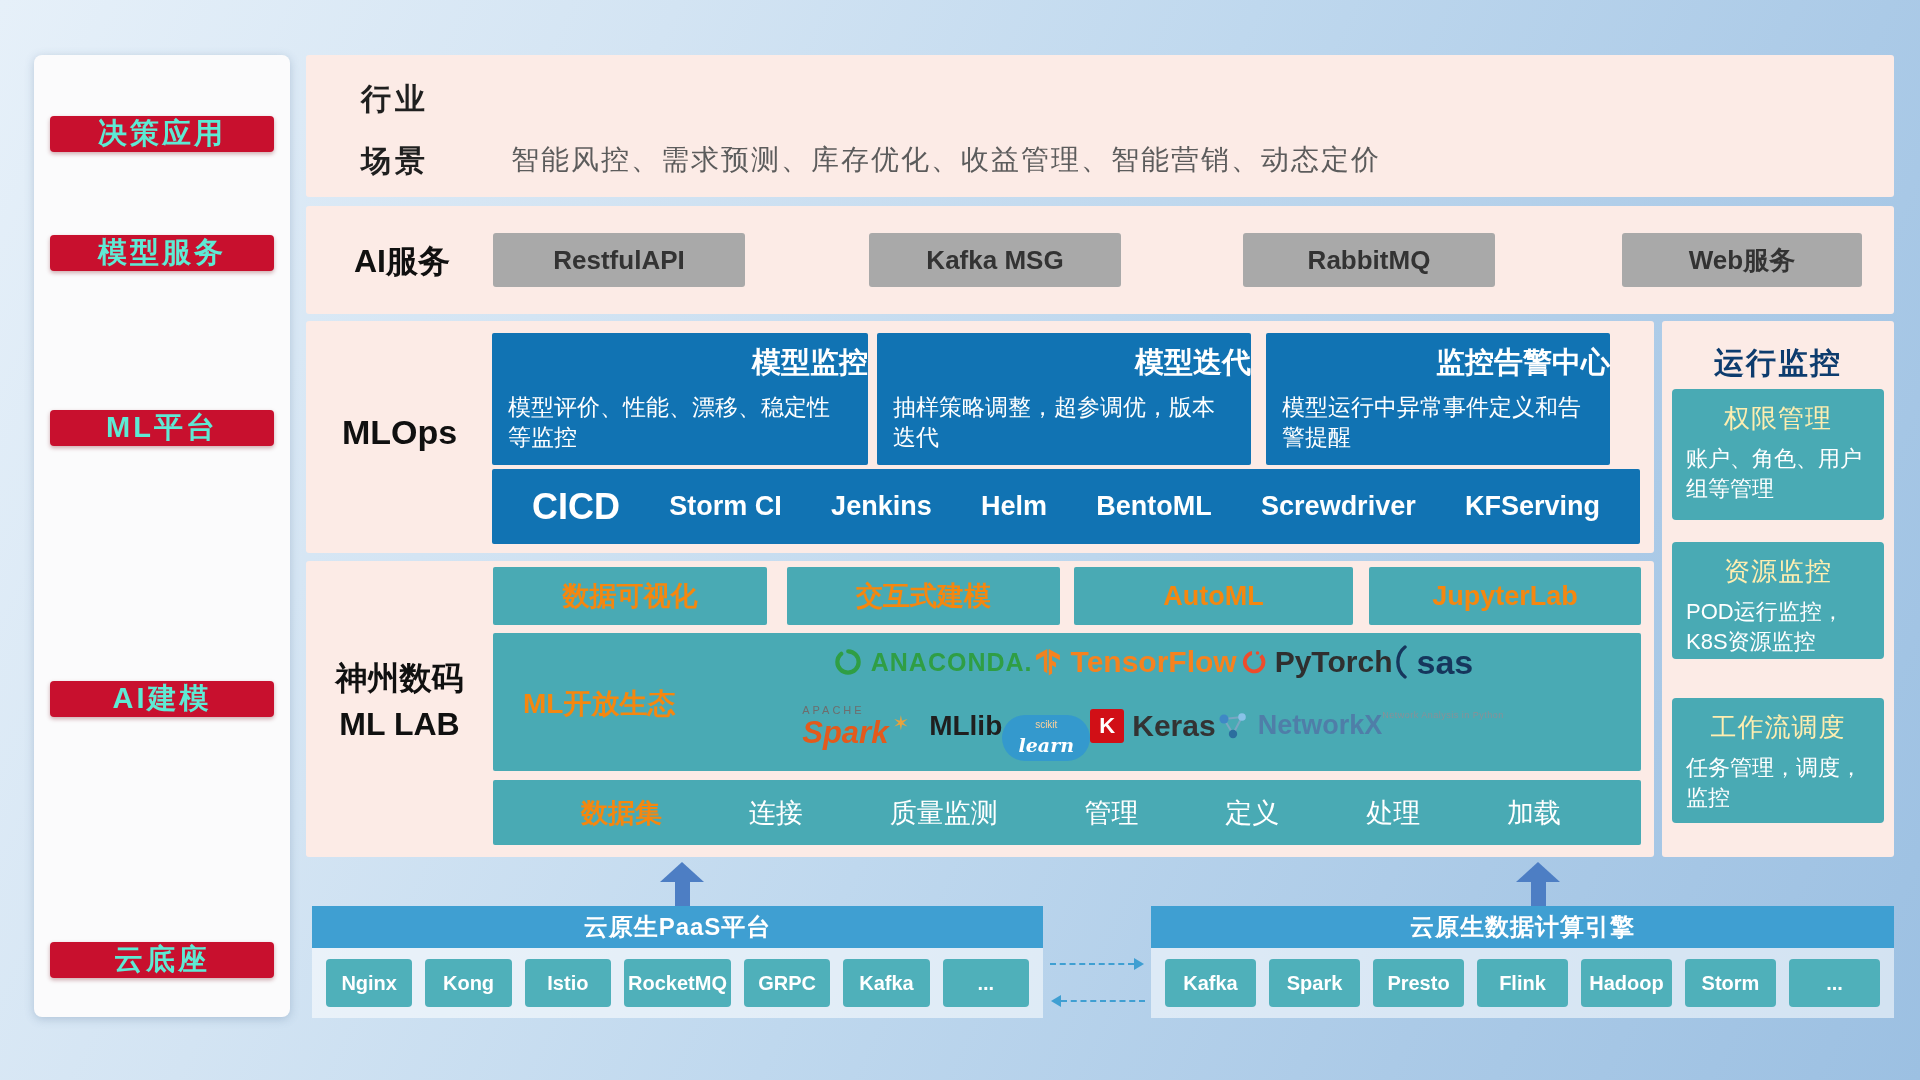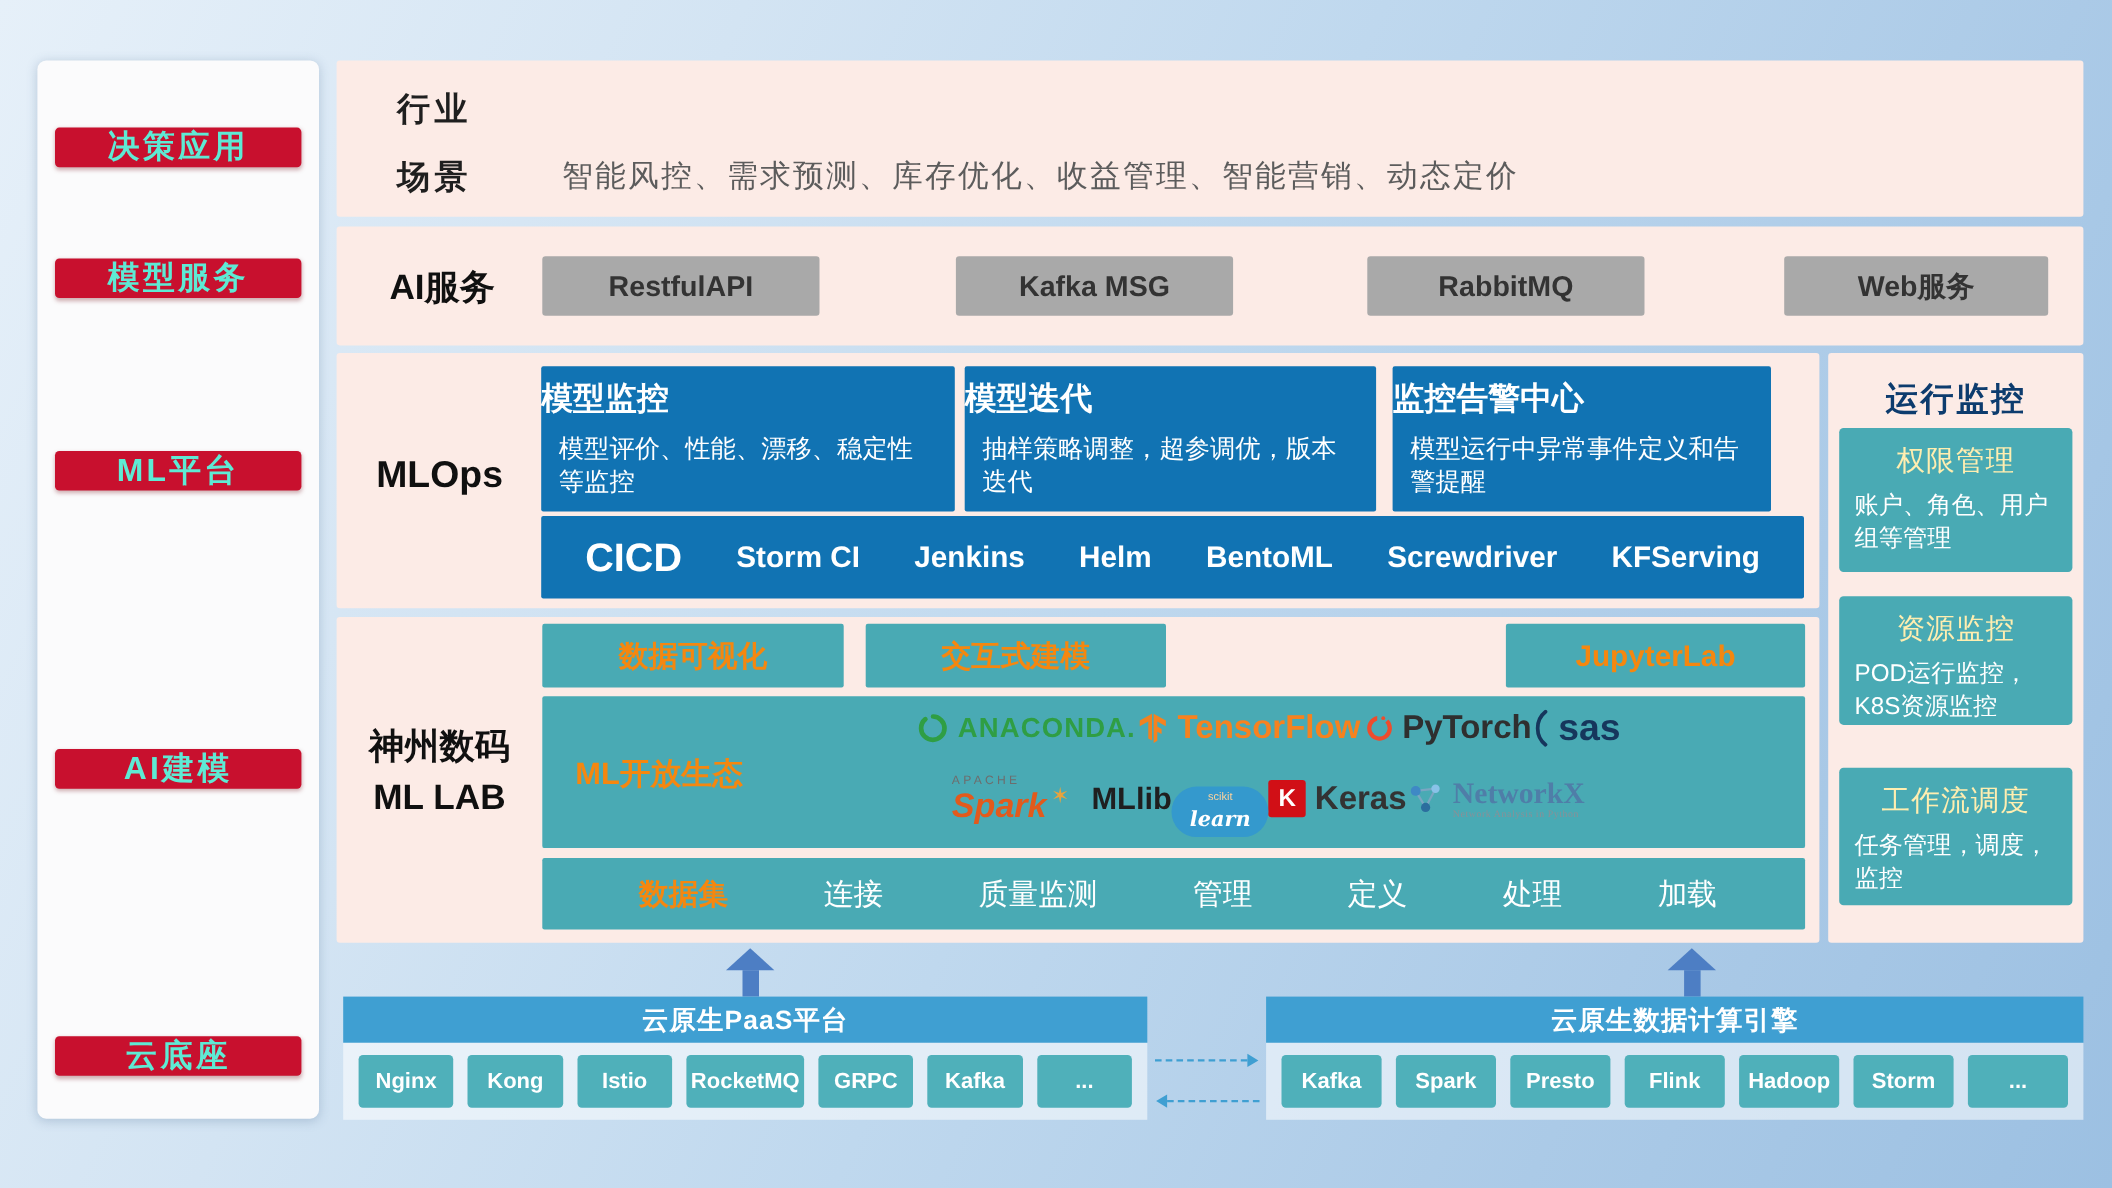--- a/index.html
+++ b/index.html
@@ -37,21 +37,21 @@
   .svc-btn {
     position: absolute; top: 27px; height: 54px; width: 252px;
     background: #a9a9a9; color: #333; font-size: 26px; font-weight: 700;
     display: flex; align-items: center; justify-content: center; border-radius: 3px; cursor: pointer;
   }
 
   
   .mlops-panel { left: 306px; top: 321px; width: 1348px; height: 232px; }
   .mlops-label { position: absolute; left: 36px; top: 92px; font-size: 34px; font-weight: 700; color: #101010; }
   .blue-card { position: absolute; top: 12px; height: 132px; background: #1173b3; color: #fff; border-radius: 2px; }
-  .bc-title { text-align: left; font-size: 29px; font-weight: 700; margin-top: 10px; }
+  .bc-title { text-align: right; font-size: 29px; font-weight: 700; margin-top: 10px; }
   .bc-desc  { font-size: 23px; line-height: 1.32; margin: 9px 16px 0; }
   .cicd-bar {
     position: absolute; left: 186px; top: 148px; width: 1148px; height: 75px;
     background: #1173b3; color: #fff; border-radius: 2px;
     display: flex; align-items: center; justify-content: space-between; padding: 0 40px;
   }
   .cicd-label { font-size: 36px; font-weight: 700; }
   .cicd-tool  { font-size: 27px; font-weight: 700; white-space: nowrap; }
 
   
@@ -78,21 +78,21 @@
   .txt-spark    { color: #e25a1c; font-size: 31px; font-weight: 700; font-style: italic; }
   .spark-star   { color: #e8a33d; font-size: 20px; margin: -6px 0 0 -4px; }
   .txt-mllib    { color: #1f1f1f; font-size: 28px; font-weight: 700; margin-left: 12px; }
   .skl-blob { position: relative; width: 88px; height: 46px; background: #3499cd; border-radius: 26px; margin-top: 24px; }
   .skl-top  { position: absolute; top: 4px; left: 0; right: 0; text-align: center; font-size: 10px; color: #ffd29b; }
   .skl-main { position: absolute; bottom: 5px; left: 0; right: 0; text-align: center; color: #fff;
               font-size: 19px; font-weight: 700; font-style: italic; font-family: "DejaVu Serif", serif; }
   .keras-k { width: 34px; height: 34px; background: #d10f16; color: #fff; border-radius: 3px;
              display: flex; align-items: center; justify-content: center; font-size: 22px; font-weight: 700; }
   .txt-keras { color: #333; font-size: 30px; font-weight: 700; }
-  .nx-stack { display: flex; flex-direction: column; line-height: 1.1; font-family: Liberation Serif, serif; }
+  .nx-stack { display: flex; flex-direction: row; line-height: 1.1; }
   .txt-nx   { color: #4f7ea8; font-size: 27px; font-weight: 700; }
   .txt-nx-sub { color: #8a9097; font-size: 9px; letter-spacing: .5px; }
 
   .data-row {
     position: absolute; left: 187px; top: 219px; width: 1148px; height: 65px;
     background: #49aab4; border-radius: 2px;
     display: flex; align-items: center; justify-content: space-between; padding: 0 80px 0 88px;
   }
   .dr-label { color: #f5870f; font-size: 27px; font-weight: 700; }
   .dr-item  { color: #fff; font-size: 27px; }
@@ -186,20 +186,21 @@
     </div>
   </section>
 
   <section class="panel mllab-panel">
     <div class="lab-label">
       <div>神州数码</div>
       <div>ML LAB</div>
     </div>
     <div class="teal-btn" style="left:187px;width:274px">数据可视化</div>
     <div class="teal-btn" style="left:481px;width:273px">交互式建模</div>
+    <div class="teal-btn" style="left:768px;width:279px">AutoML</div>
     <div class="teal-btn" style="left:1063px;width:272px">JupyterLab</div>
 
     <div class="eco-block">
       <div class="eco-label">ML开放生态</div>
       <div class="logo-rows">
         <div class="logo-row">
           <span class="logo">
             <svg width="30" height="30" viewBox="0 0 24 24">
                 <circle cx="12" cy="12" r="8.5" fill="none" stroke="#2f9e44" stroke-width="3.4" stroke-linecap="round" stroke-dasharray="34 6"></circle>
               </svg>

